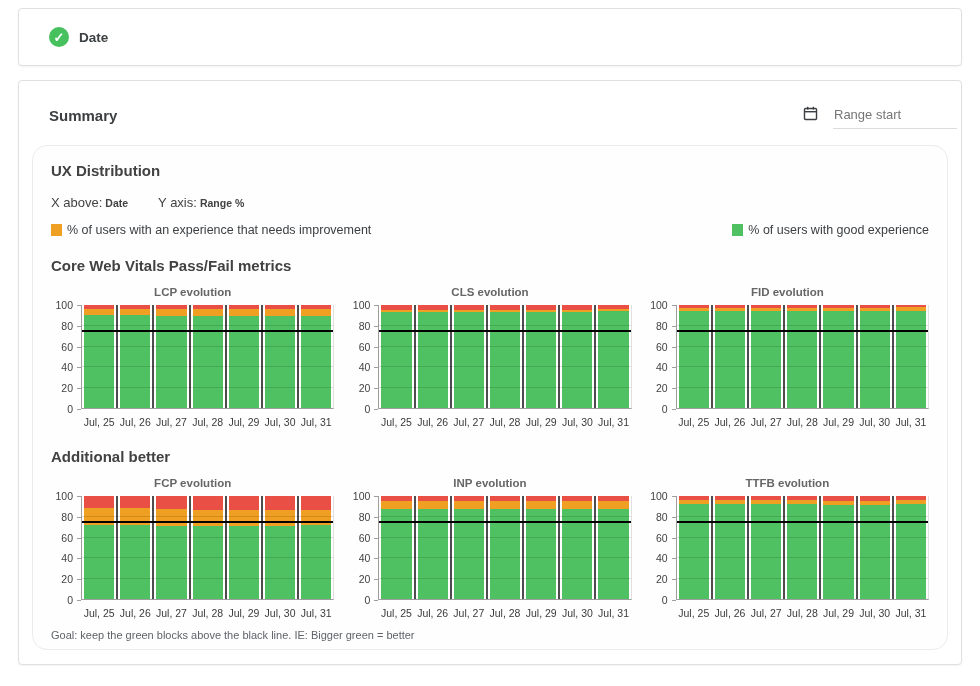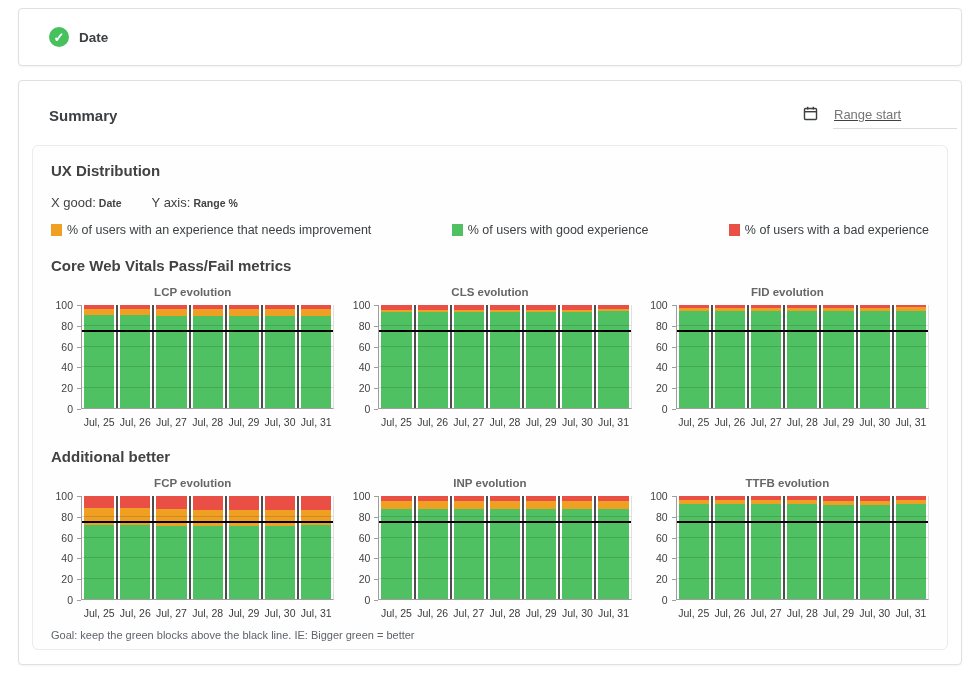--- a/index.html
+++ b/index.html
@@ -32,34 +32,34 @@
     color:#fff; font-size:13px; font-weight:bold; line-height:1;
   }
   .status-label { font-size:13.5px; font-weight:bold; color:#3c4043; }
 
   
   #timeline-card { margin-top:14px; padding-bottom:12px; }
   .timeline-header {
     display:flex; justify-content:space-between; align-items:flex-start;
     padding:26px 4px 16px 30px;
   }
-  .range-fields { display:flex; align-items:flex-end; gap:14px; margin-top:-4px;text-decoration:underline; }
+  .range-fields { display:flex; align-items:flex-end; gap:14px; margin-top:-4px; }
   .cal-icon { margin-bottom:3px; }
   .range-input {
     width:124px; border:none; border-bottom:1px solid #dadce0;
     font-family:"Liberation Sans", sans-serif;
     font-size:13px; color:#3c4043; padding:4px 1px 6px; outline:none; background:transparent;
   }
   .range-input::placeholder { color:#757575; opacity:1; }
 
   
   .panel {
     margin:0 13px 2px;
     border:1px solid #ebebeb;
-    border-radius:6px;
+    border-radius:15px;
     padding:16px 18px 8px;
     background:#fefefe;
   }
   .section-heading { font-size:15px; font-weight:bold; color:#424242; margin:0; }
   .axis-info { display:flex; gap:30px; margin-top:16px; align-items:baseline; }
   .axis-part { font-size:13px; color:#424242; }
   .axis-part b { font-size:10.5px; font-weight:bold; margin-left:3px; }
   .legend-row { display:flex; justify-content:space-between; margin-top:13px; }
   .legend-item { display:flex; align-items:center; gap:5px; }
   .legend-swatch { width:11px; height:12px; flex:none; }
@@ -121,39 +121,35 @@
       </span>
       <input class="range-input" type="text" placeholder="Range start" style="">
     </div>
   </div>
 
   <div class="panel">
     <h2 class="section-heading">UX Distribution</h2>
 
     <div class="axis-info">
       <div class="axis-part">
-        <span>X good:</span><b>Date</b>
+        <span>X above:</span><b>Date</b>
       </div>
       <div class="axis-part">
         <span>Y axis:</span><b>Range %</b>
       </div>
     </div>
 
     <div class="legend-row">
       <div class="legend-item">
         <span class="legend-swatch" style="background: rgb(239, 160, 34);"></span>
         <span class="legend-label">% of users with an experience that needs improvement</span>
       </div>
       <div class="legend-item">
         <span class="legend-swatch" style="background: rgb(80, 193, 98);"></span>
         <span class="legend-label">% of users with good experience</span>
-      </div>
-      <div class="legend-item">
-        <span class="legend-swatch" style="background: rgb(234, 79, 70);"></span>
-        <span class="legend-label">% of users with a bad experience</span>
       </div>
     </div>
 
     <h2 class="section-heading metrics-heading">Core Web Vitals Pass/Fail metrics</h2>
     <div class="charts-row">
       <div class="chart">
           <div class="chart-title">LCP evolution</div>
           <div class="chart-body">
             <div class="yaxis">
               <span class="ylabel" style="top: 100%;">0</span>

